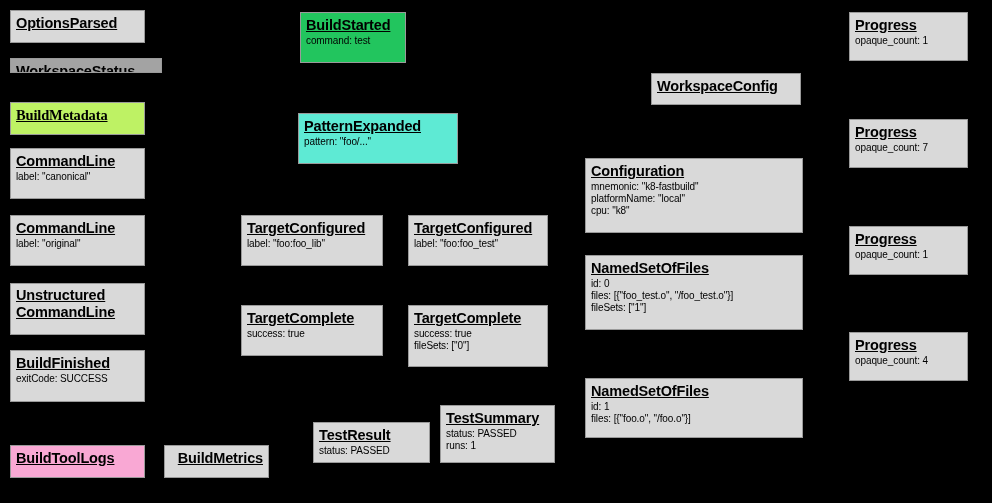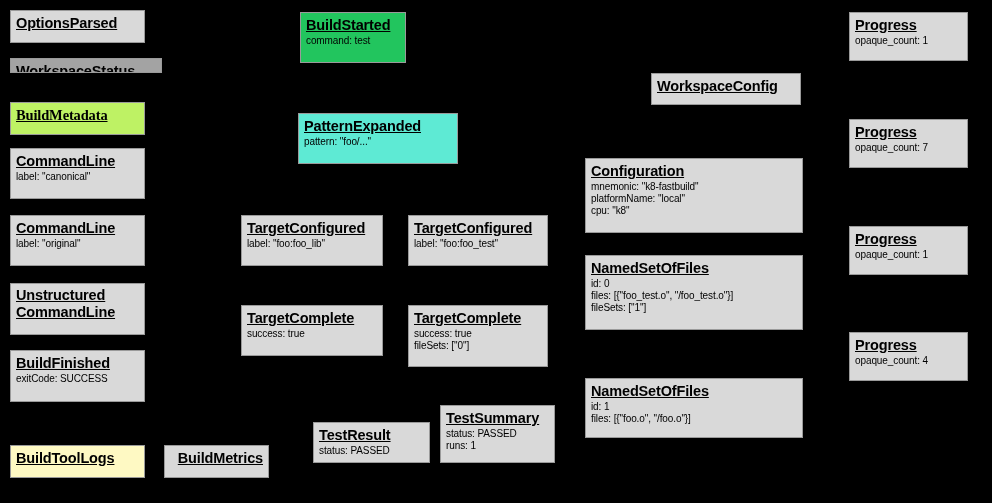--- a/index.html
+++ b/index.html
@@ -62,21 +62,21 @@
     <div class="node" style="left: 10px; top: 148px; width: 135px; height: 51px; background: rgb(217, 217, 217); border-color: rgb(154, 154, 154); color: rgb(0, 0, 0);"><span class="node-title">CommandLine</span><div class="node-fields">
         <span class="node-field">label: "canonical"</span>
       </div></div>
     <div class="node" style="left: 10px; top: 215px; width: 135px; height: 51px; background: rgb(217, 217, 217); border-color: rgb(154, 154, 154); color: rgb(0, 0, 0);"><span class="node-title">CommandLine</span><div class="node-fields">
         <span class="node-field">label: "original"</span>
       </div></div>
     <div class="node" style="left: 10px; top: 283px; width: 135px; height: 52px; background: rgb(217, 217, 217); border-color: rgb(154, 154, 154); color: rgb(0, 0, 0);"><span class="node-title wrap">Unstructured CommandLine</span></div>
     <div class="node" style="left: 10px; top: 350px; width: 135px; height: 52px; background: rgb(217, 217, 217); border-color: rgb(154, 154, 154); color: rgb(0, 0, 0);"><span class="node-title">BuildFinished</span><div class="node-fields">
         <span class="node-field">exitCode: SUCCESS</span>
       </div></div>
-    <div class="node" style="left: 10px; top: 445px; width: 135px; height: 33px; background: #fef9c3; border-color: rgb(154, 154, 154); color: rgb(0, 0, 0);"><span class="node-title">BuildToolLogs</span></div>
+    <div class="node" style="left: 10px; top: 445px; width: 135px; height: 33px; background: #f9a8d4; border-color: rgb(154, 154, 154); color: rgb(0, 0, 0);"><span class="node-title">BuildToolLogs</span></div>
     <div class="node" style="left: 164px; top: 445px; width: 105px; height: 33px; background: rgb(217, 217, 217); border-color: rgb(154, 154, 154); color: rgb(0, 0, 0); text-align: right;"><span class="node-title">BuildMetrics</span></div>
     <div class="node" style="left: 300px; top: 12px; width: 106px; height: 51px; background: #22c55e; border-color: rgb(154, 154, 154); color: rgb(0, 0, 0);"><span class="node-title">BuildStarted</span><div class="node-fields">
         <span class="node-field">command: test</span>
       </div></div>
     <div class="node" style="left: 298px; top: 113px; width: 160px; height: 51px; background: #5eead4; border-color: rgb(154, 154, 154); color: rgb(0, 0, 0);"><span class="node-title">PatternExpanded</span><div class="node-fields">
         <span class="node-field">pattern: "foo/..."</span>
       </div></div>
     <div class="node" style="left: 241px; top: 215px; width: 142px; height: 51px; background: rgb(217, 217, 217); border-color: rgb(154, 154, 154); color: rgb(0, 0, 0);"><span class="node-title">TargetConfigured</span><div class="node-fields">
         <span class="node-field">label: "foo:foo_lib"</span>
       </div></div>

